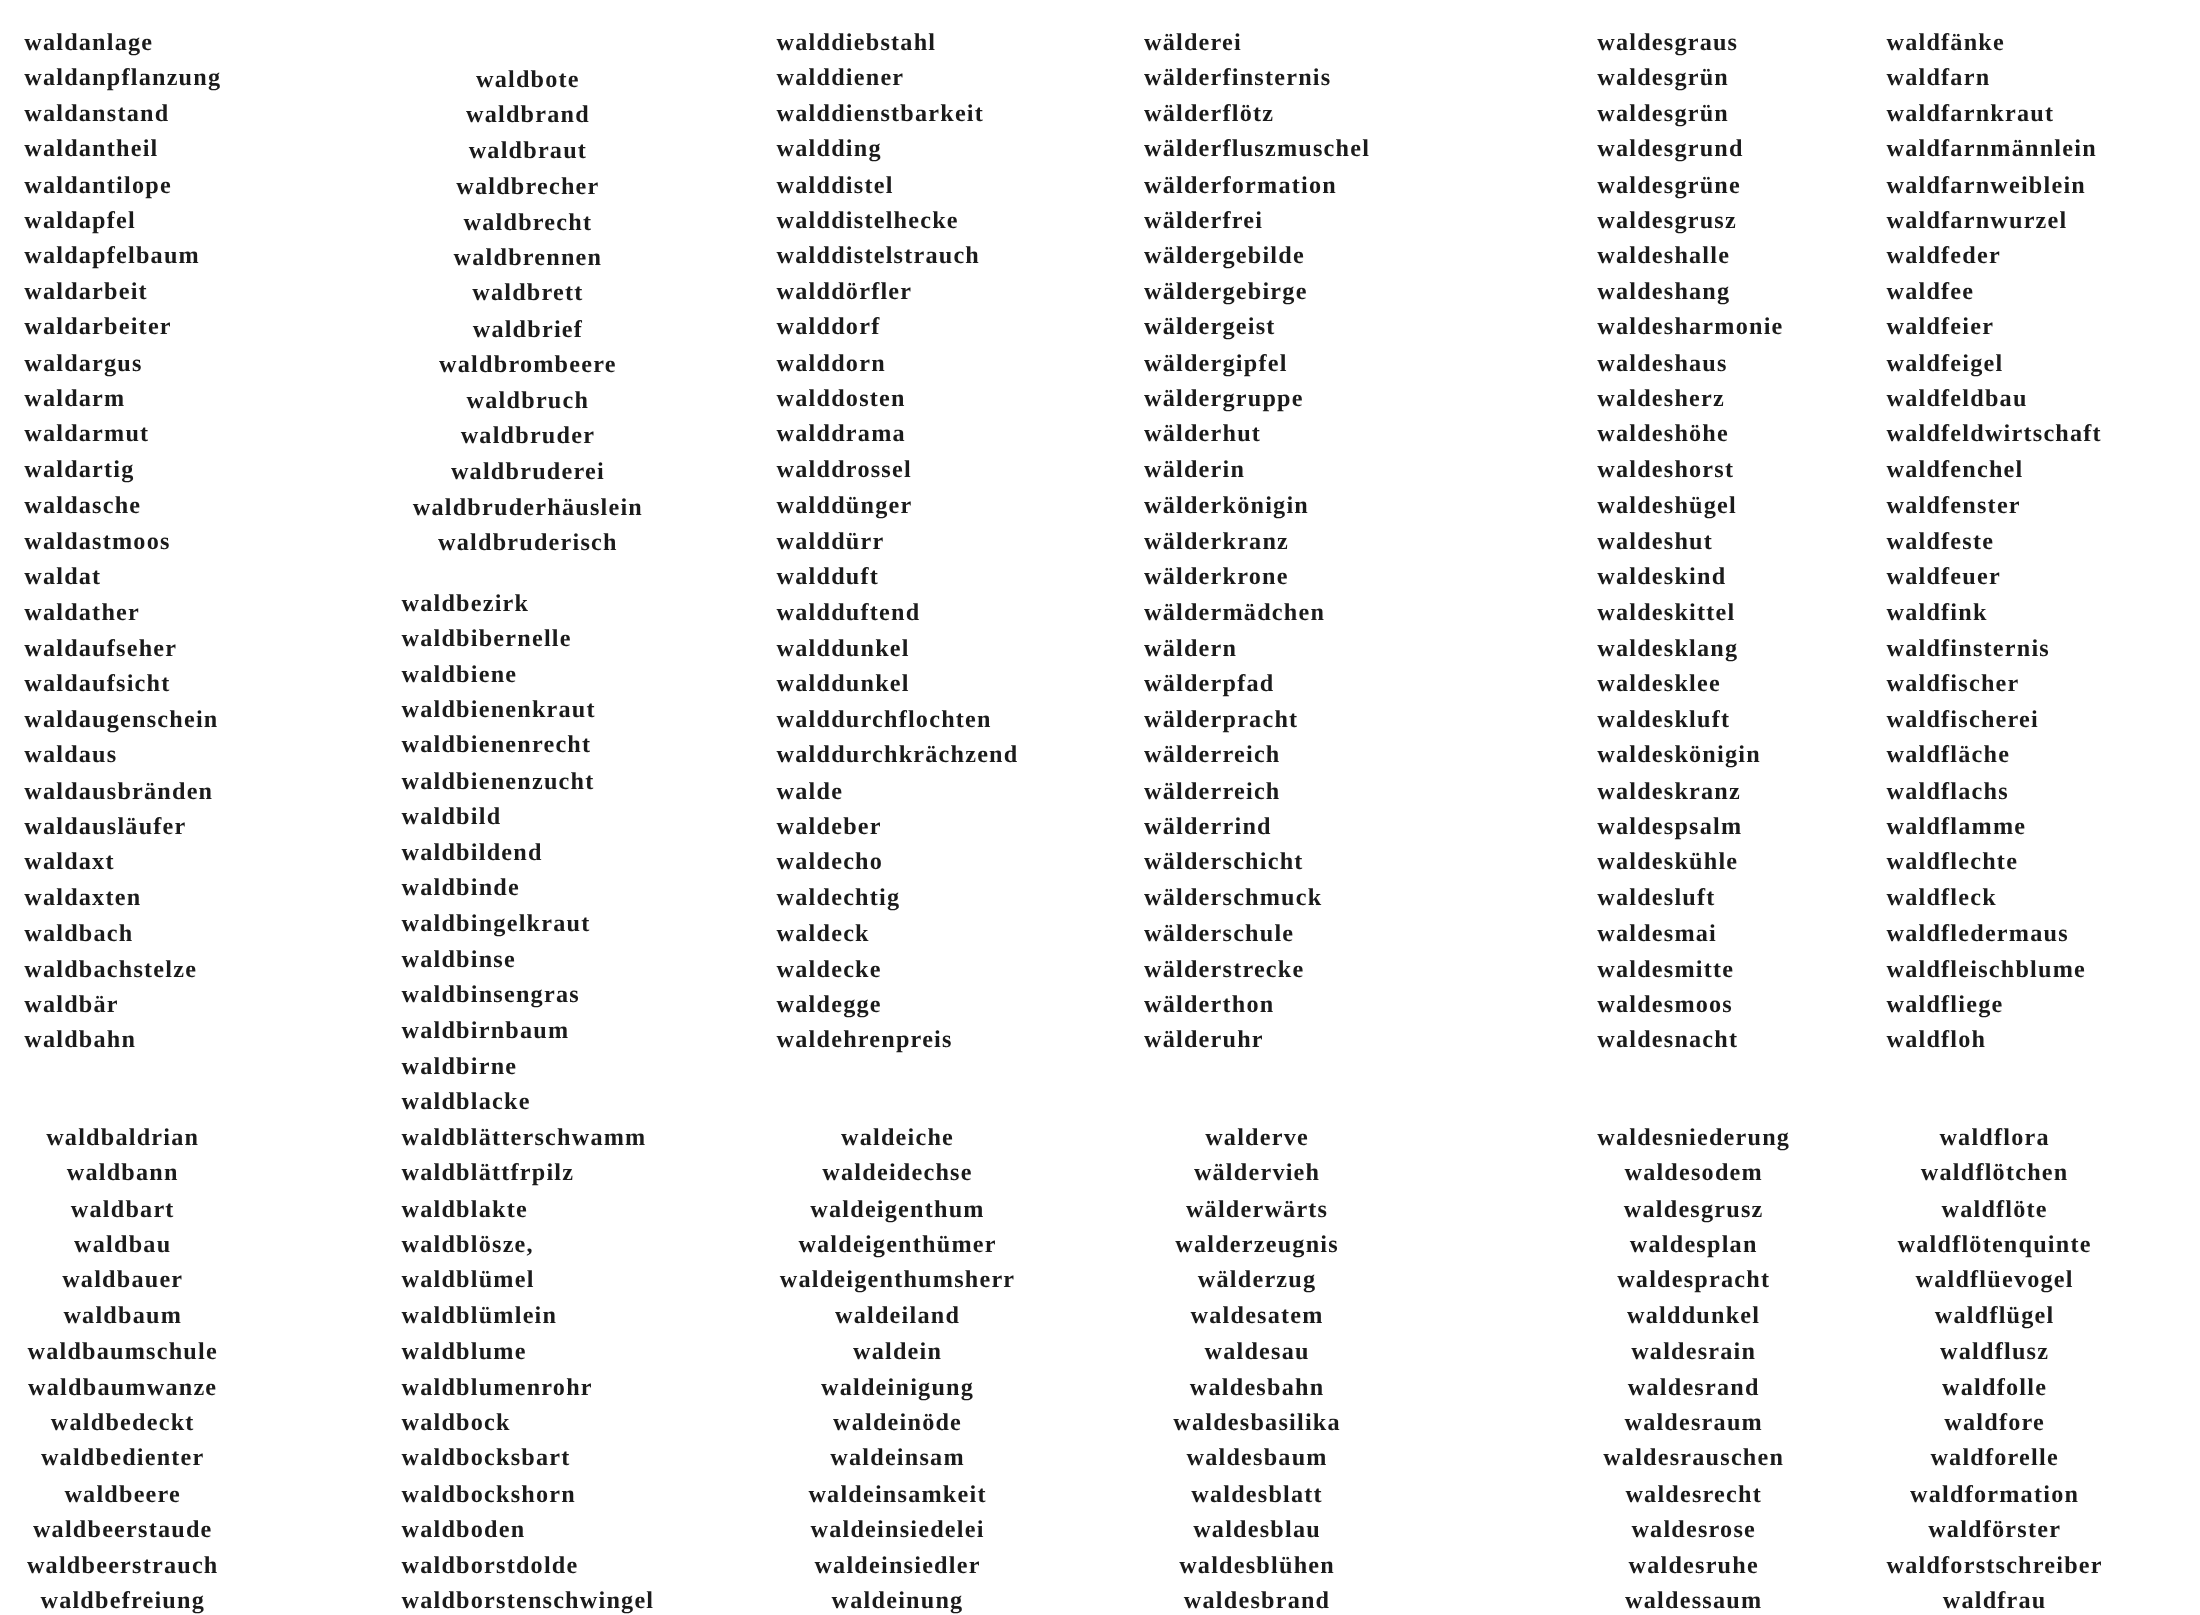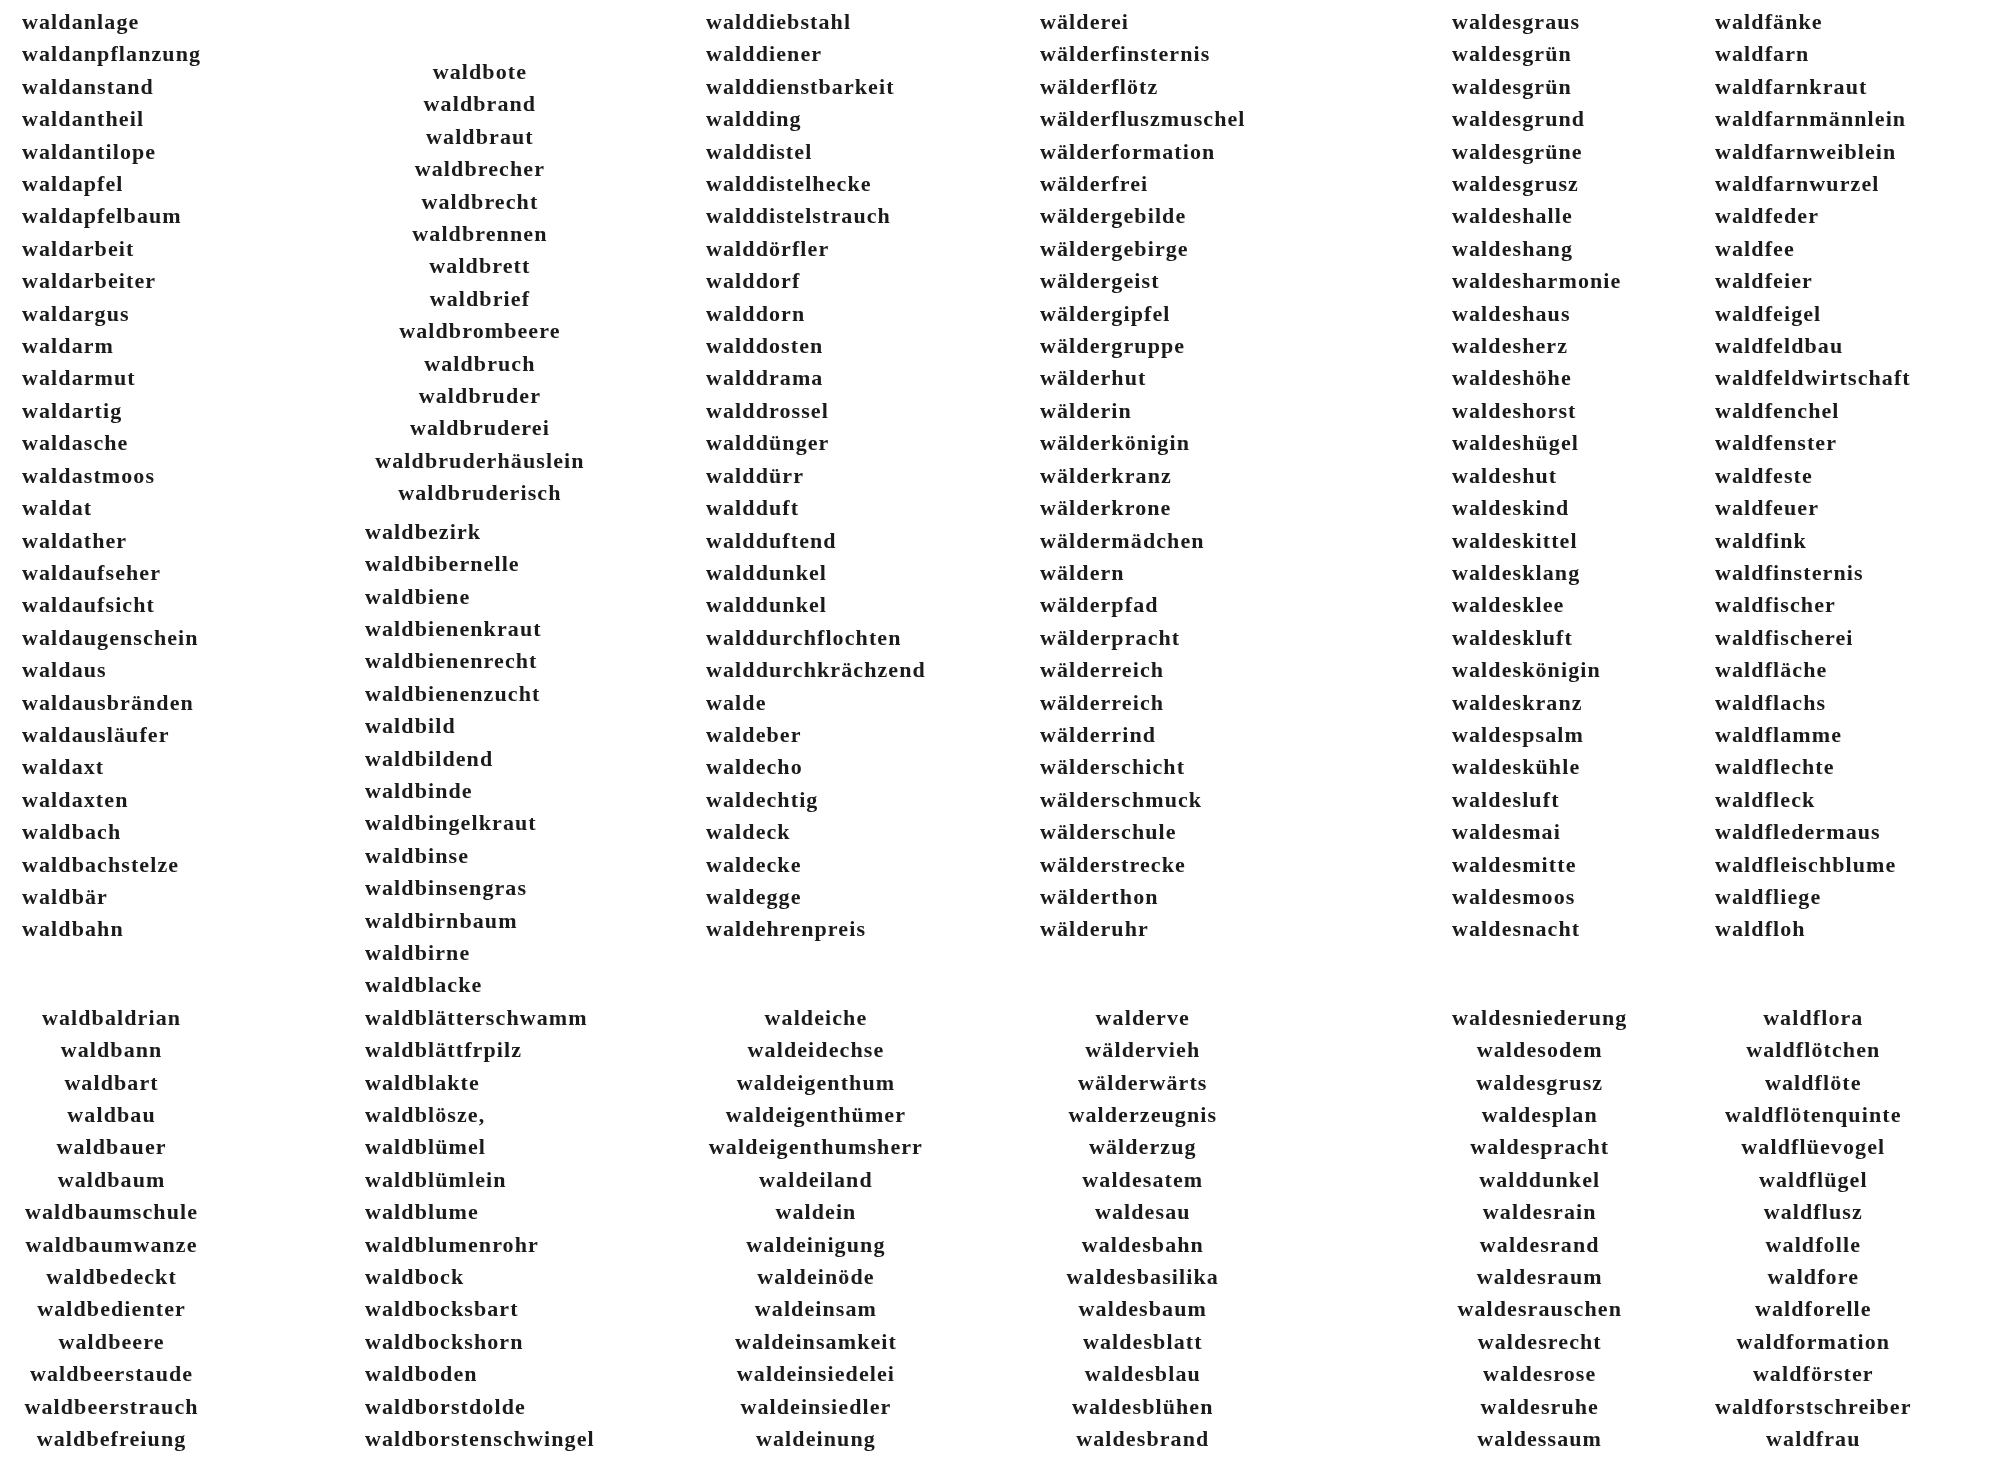--- a/index.html
+++ b/index.html
@@ -26,21 +26,21 @@
     position: absolute;
     top: 0;
     white-space: nowrap;
   }
   .column.c1 { left: 22px; }
   .column.c2 { left: 365px; }
   .column.c3 { left: 706px; }
   .column.c4 { left: 1040px; }
   .column.c5 { left: 1452px; }
   .column.c6 { left: 1715px; }
-  .block.upper { margin-top: 6px; }
+  .block.upper { margin-top: 22px; }
   .block.lower { margin-top: 56px; text-align: center; }
   .word {
     display: block;
     font-size: 22px;
     line-height: 32.4px;
     letter-spacing: 1.1px;
   }
 </style>
 </head>
 <body>

